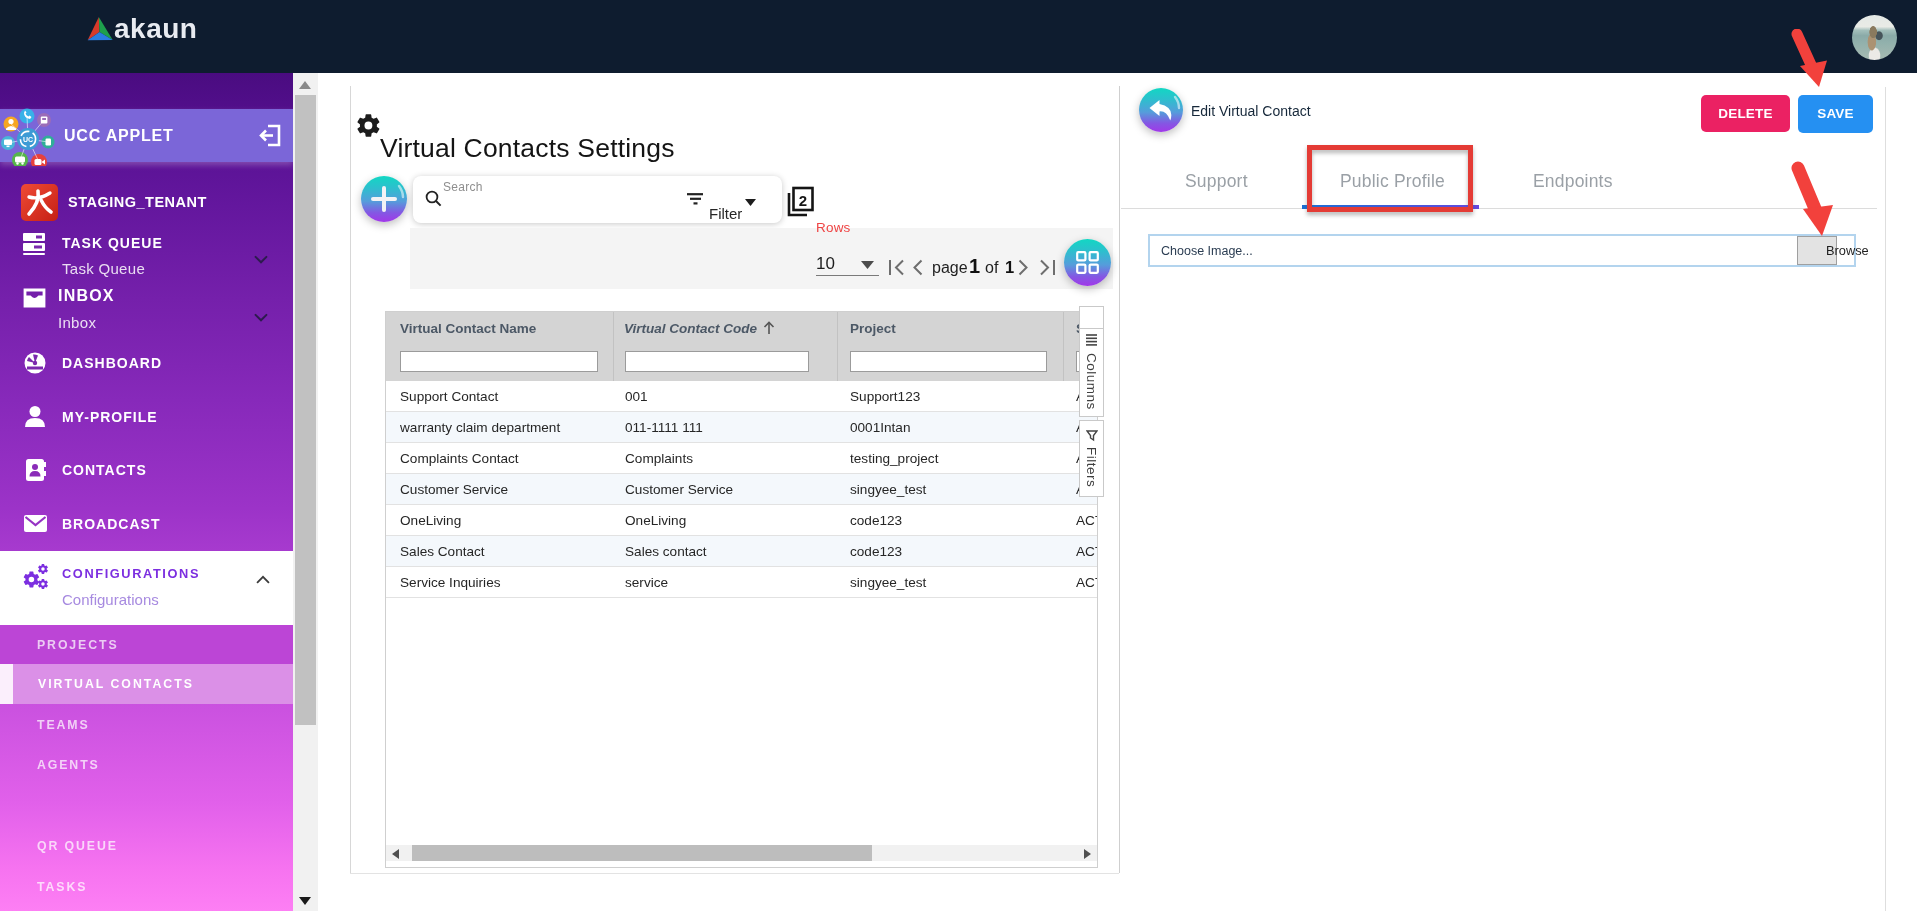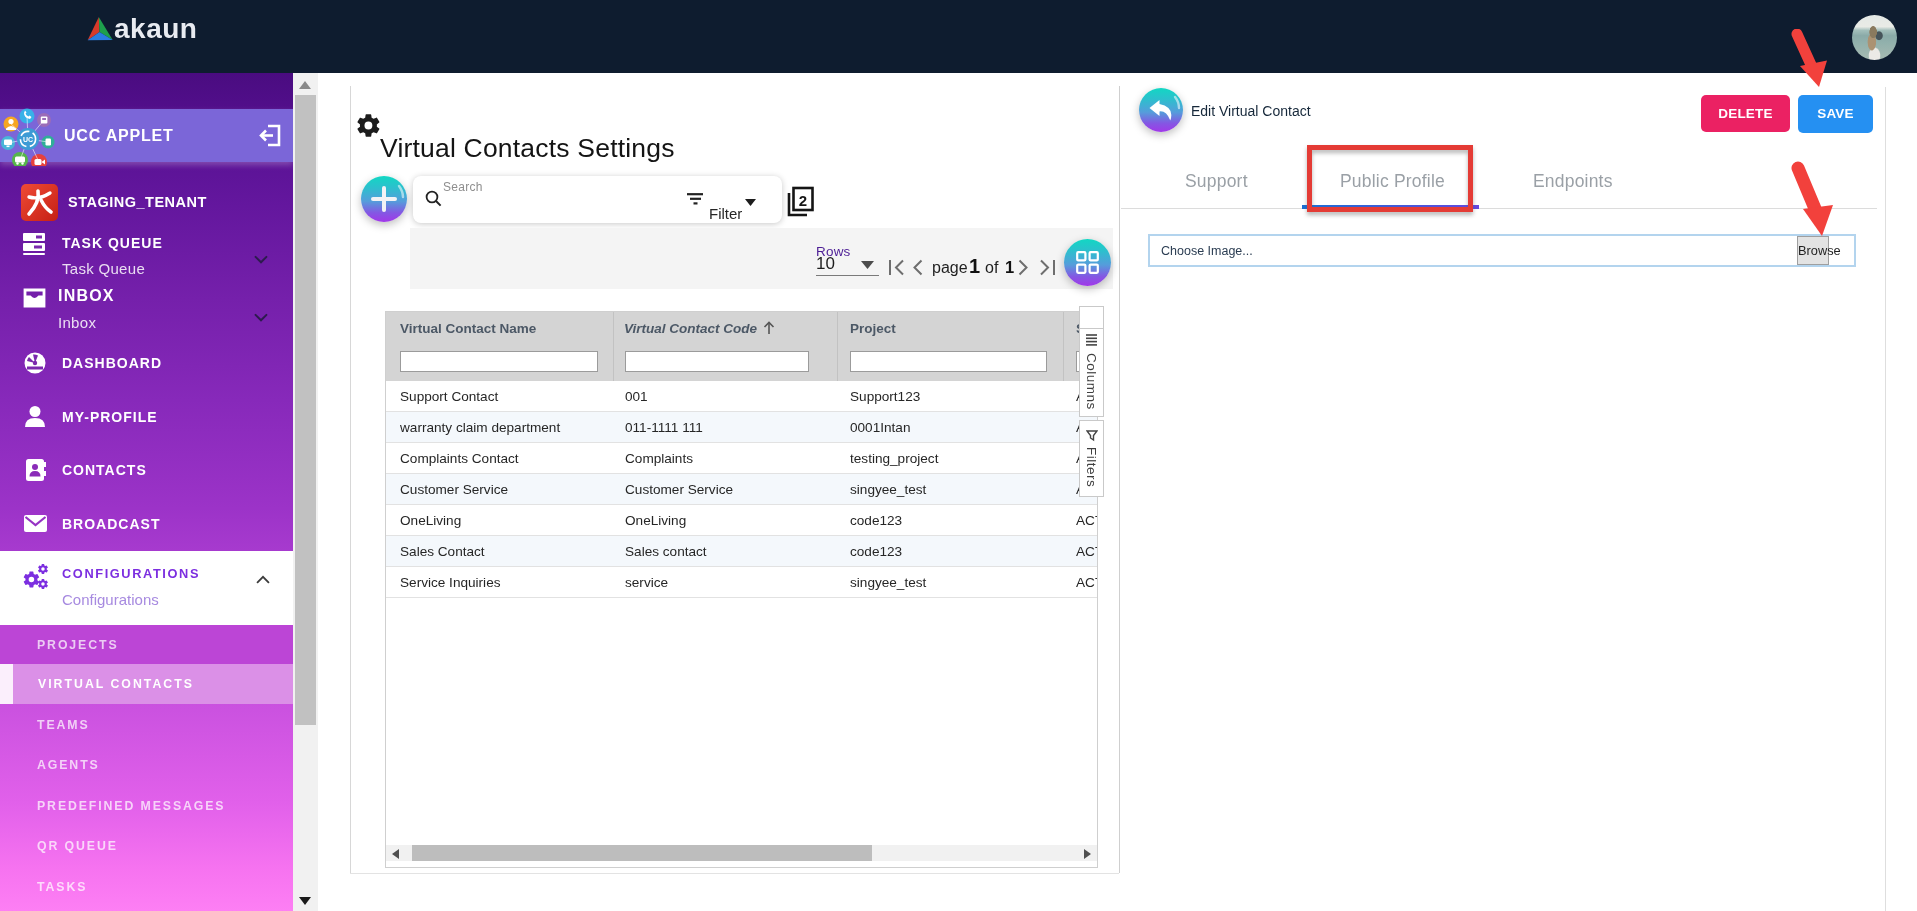--- a/index.html
+++ b/index.html
@@ -39,42 +39,42 @@
 .gbtn { position:absolute; border-radius:50%;
   box-shadow:0 0 0 2px rgba(255,255,255,.85), 0 3px 7px rgba(0,0,0,.3);
   background:linear-gradient(180deg,#12d7c3 0%, #2cc0cd 25%, #559ddb 55%, #8457e3 80%, #a138e9 100%);
   box-shadow:0 3px 8px rgba(0,0,0,.25); }
 #searchbox { position:absolute; left:413px; top:176px; width:369px; height:47px; background:#fff;
   border-radius:8px; box-shadow:0 1px 6px rgba(0,0,0,.22); }
 #searchbox .ph { position:absolute; left:30px; top:4px; color:#8e8e8e; font-size:12px; letter-spacing:.3px;}
 #filterlbl { position:absolute; left:296px; top:29px; color:#262626; font-size:15px; }
 
 #band { position:absolute; left:410px; top:228px; width:703px; height:61px; background:#f4f4f4; }
-#rows-lbl { position:absolute; left:816px; top:244px; font-size:13.5px; color:#4c1d95; letter-spacing:.2px;}
+#rows-lbl { position:absolute; left:816px; top:220px; font-size:13.5px; color:#ef4444; letter-spacing:.2px;}
 #rows-val { position:absolute; left:816px; top:254px; width:63px; font-size:17px; color:#1d1d1d; border-bottom:1px solid #7a7a7a; height:22px;}
 .pager { position:absolute; top:258px; color:#3c3c3c; font-size:16px; }
 
 #tablebox { position:absolute; left:366px; top:311px; width:713px; height:557px; border:1px solid #cfcfcf; background:#fff; overflow:hidden;margin-left:19px;}
 .th { position:absolute; font-size:13.5px; font-weight:bold; color:#4c5866; top:9px; }
 .td { position:absolute; font-size:13.6px; color:#262626; }
 .finput { position:absolute; top:39px; height:21px; background:#fff; border:1px solid #9b9b9b; }
 .colsep { position:absolute; top:0; width:1px; height:69px; background:#c2c2c2; }
 .trow { position:absolute; left:0; width:712px; height:31px; border-bottom:1px solid #e2e2e2; }
 
 .striptab { position:absolute; background:#fff; border:1px solid #c9c9c9; width:25px; }
 .vtext { writing-mode:vertical-rl; font-size:13.5px; color:#3f3f3f; letter-spacing:.5px;}
 
 #edittitle { position:absolute; left:1191px; top:103px; font-size:14px; color:#16283a; }
 .btn { position:absolute; color:#fff; font-weight:bold; font-size:13.5px; letter-spacing:.2px;
   border-radius:5px; text-align:center; }
 #tabs span { position:absolute; top:171px; font-size:17.5px; color:#9aa0a6; letter-spacing:.2px; }
 #chooseimg { position:absolute; left:1148px; top:234px; width:708px; height:33px; border:2px solid #b3d4ee; background:#fff; }
 #chooseimg span { position:absolute; left:11px; top:8px; font-size:12.5px; color:#2b3d52; }
-#browsebtn { position:absolute; left:1797px; top:236px; width:32px; height:29px; background:#e3e3e3;
-  border:1px solid #9f9f9f; text-align:right; line-height:27px; font-size:12.8px; color:#1f1f1f; }
+#browsebtn { position:absolute; left:1797px; top:236px; width:40px; height:29px; background:#e3e3e3;
+  border:1px solid #9f9f9f; text-align:right; line-height:27px; font-size:12.8px; color:#1f1f1f;padding-left:28px; }
 .redrect { position:absolute; border:4px solid #e43b35; }
 </style>
 </head>
 <body>
 <div id="topbar">
   <svg class="abs" style="left:87px;top:16px" width="26" height="25" viewBox="0 0 26 25">
     <polygon points="11.8,1 0.6,24.2 12.5,16" fill="#d63a2a"></polygon>
     <polygon points="11.8,1 25.7,24 12.5,16" fill="#1ea04c"></polygon>
     <polygon points="0.6,24.2 25.7,24 12.5,16" fill="#2a7de1"></polygon>
   </svg>
@@ -211,23 +211,20 @@
   <div class="subitem" style="top:591px;height:40px;background:#db90e7;">
     <div style="position:absolute;left:0;top:0;width:13px;height:40px;background:#fbeffc;"></div>
     <span style="left:38px;color:#fff;font-size:12.3px;letter-spacing:2px;">VIRTUAL CONTACTS</span>
     </div>
   <div class="subitem" style="top:632px;padding-left:44px;">
       <span>TEAMS</span>
     </div>
   <div class="subitem" style="top:672px;">
       <span>AGENTS</span>
     </div>
-  <div class="subitem" style="top:713px;">
-      <span>PREDEFINED MESSAGES</span>
-    </div>
   <div class="subitem" style="top:753px;">
       <span>QR QUEUE</span>
     </div>
   <div class="subitem" style="top:794px;">
       <span>TASKS</span>
     </div>
 </div>
 <div id="sscroll">
   <div style="position:absolute;left:6px;top:8px;width:0;height:0;border-left:6px solid transparent;border-right:6px solid transparent;border-bottom:8px solid #8a8a8a;"></div>
   <div class="thumb"></div>

